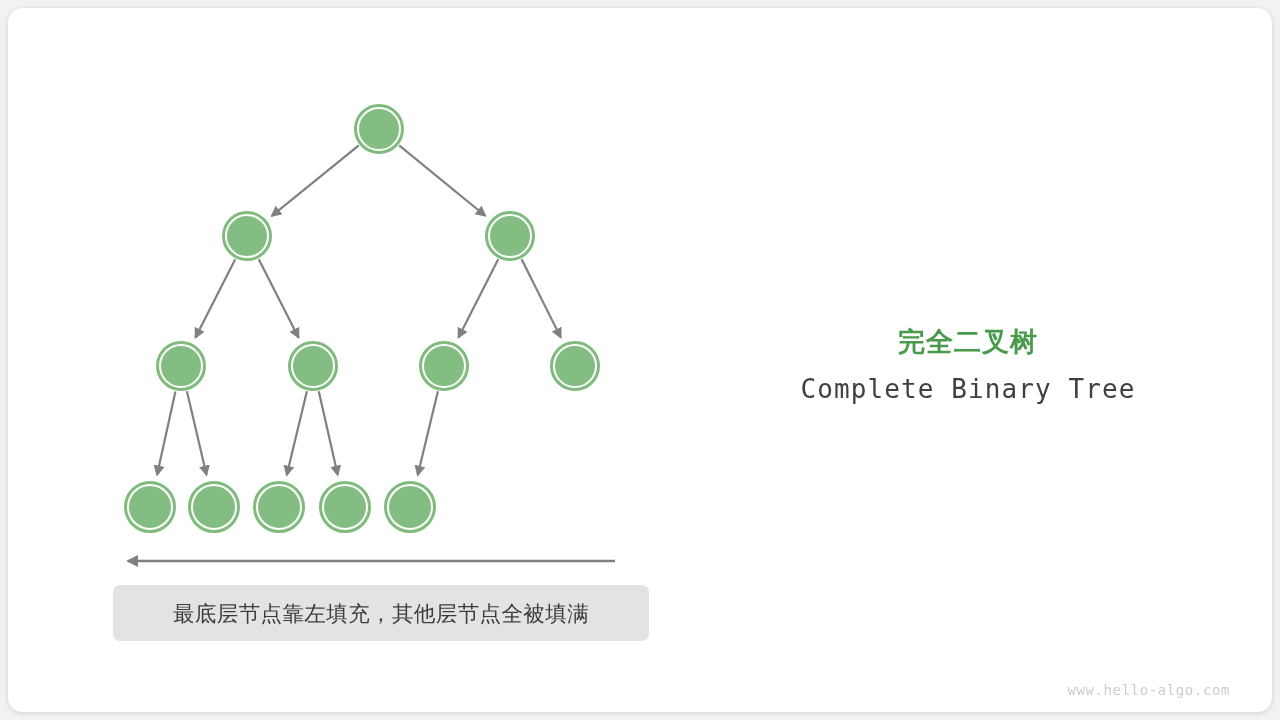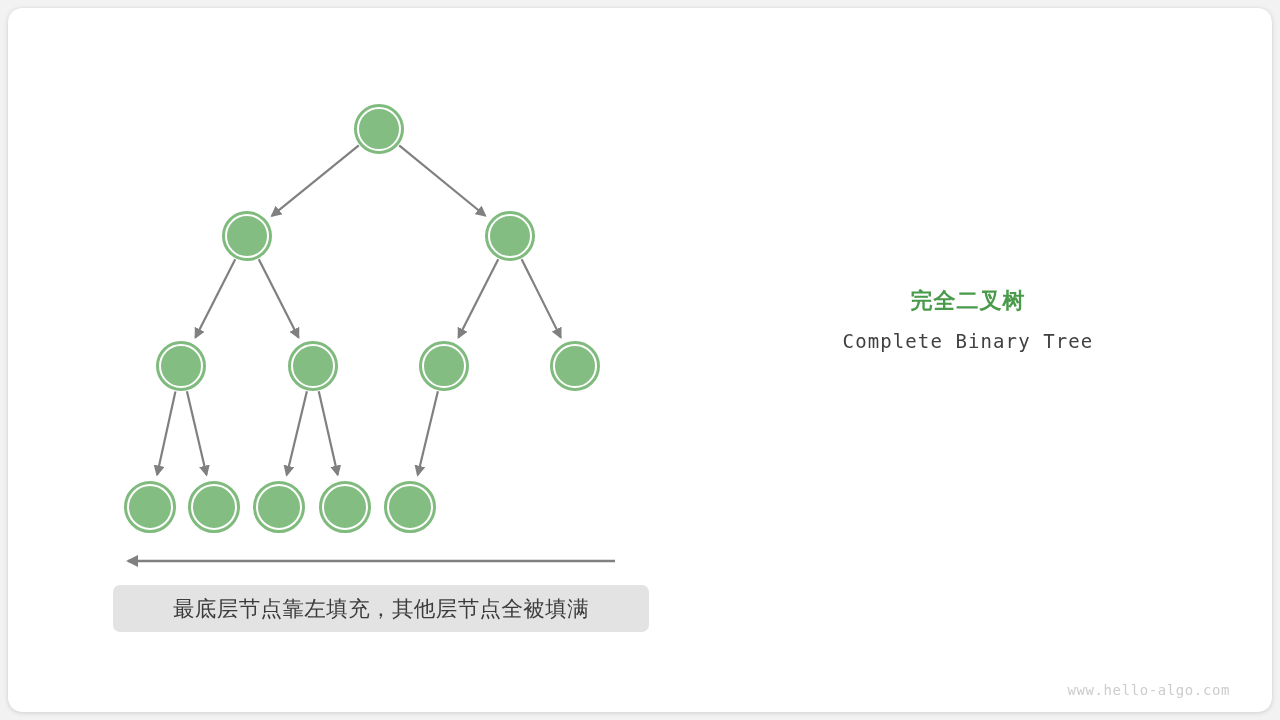--- a/index.html
+++ b/index.html
@@ -34,21 +34,21 @@
     left: 0;
     top: 0;
     width: 1280px;
     height: 720px;
   }
   .caption-box {
     position: absolute;
     left: 113px;
     top: 585px;
     width: 536px;
-    height: 47px;
+    height: 56px;
     background: #e3e3e3;
     border-radius: 7px;
     display: flex;
     align-items: center;
     justify-content: center;
     box-sizing: border-box;
   }
   .caption-text {
     font-family: "Liberation Sans", "DejaVu Sans", sans-serif;
     font-size: 21.5px;
@@ -58,30 +58,31 @@
   }
   .legend {
     position: absolute;
     left: 760px;
     top: 288px;
     width: 416px;
     text-align: center;
   }
   .legend-title {
     font-family: "Liberation Sans", "DejaVu Sans", sans-serif;
-    font-size: 22px;
+    font-size: 27px;
     font-weight: bold;
     color: #4a9a4c;
     letter-spacing: 1px;
     line-height: 1.2;
+    margin-top: 38px;
   }
   .legend-sub {
     margin-top: 16px;
     font-family: "DejaVu Sans Mono", "Liberation Mono", monospace;
-    font-size: 19px;
+    font-size: 26px;
     color: #404040;
     letter-spacing: 1.1px;
   }
   .watermark {
     position: absolute;
     right: 50px;
     bottom: 22px;
     font-family: "DejaVu Sans Mono", "Liberation Mono", monospace;
     font-size: 14px;
     color: #cccccc;

